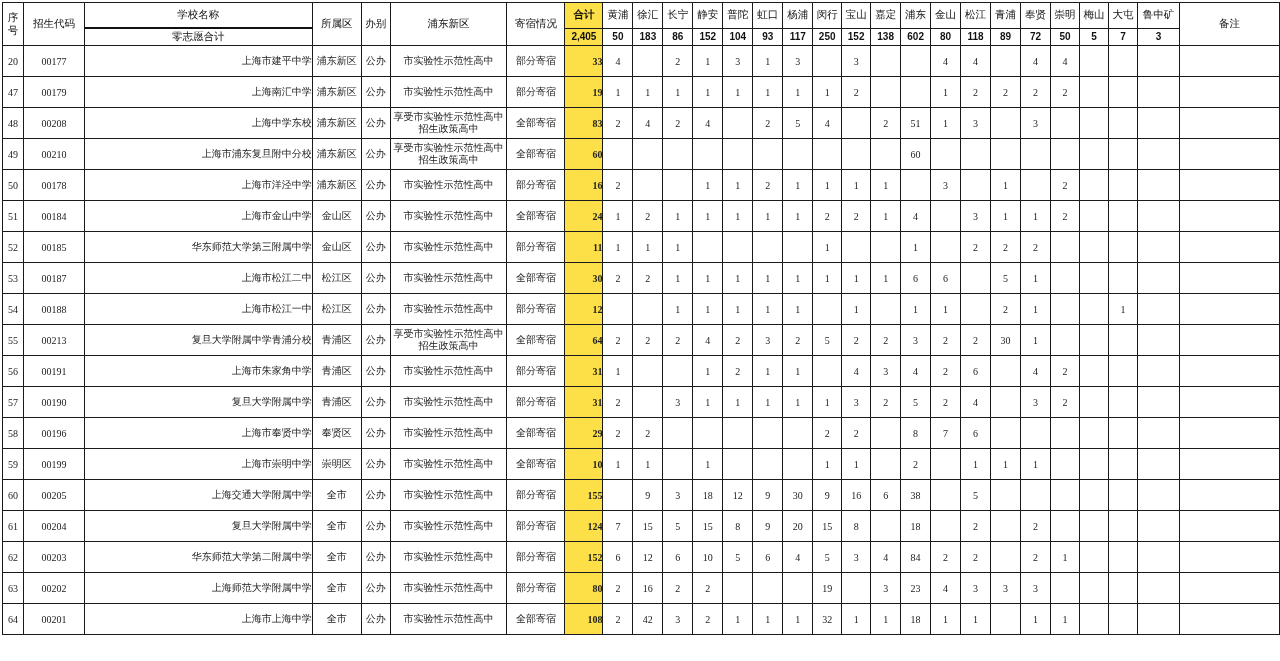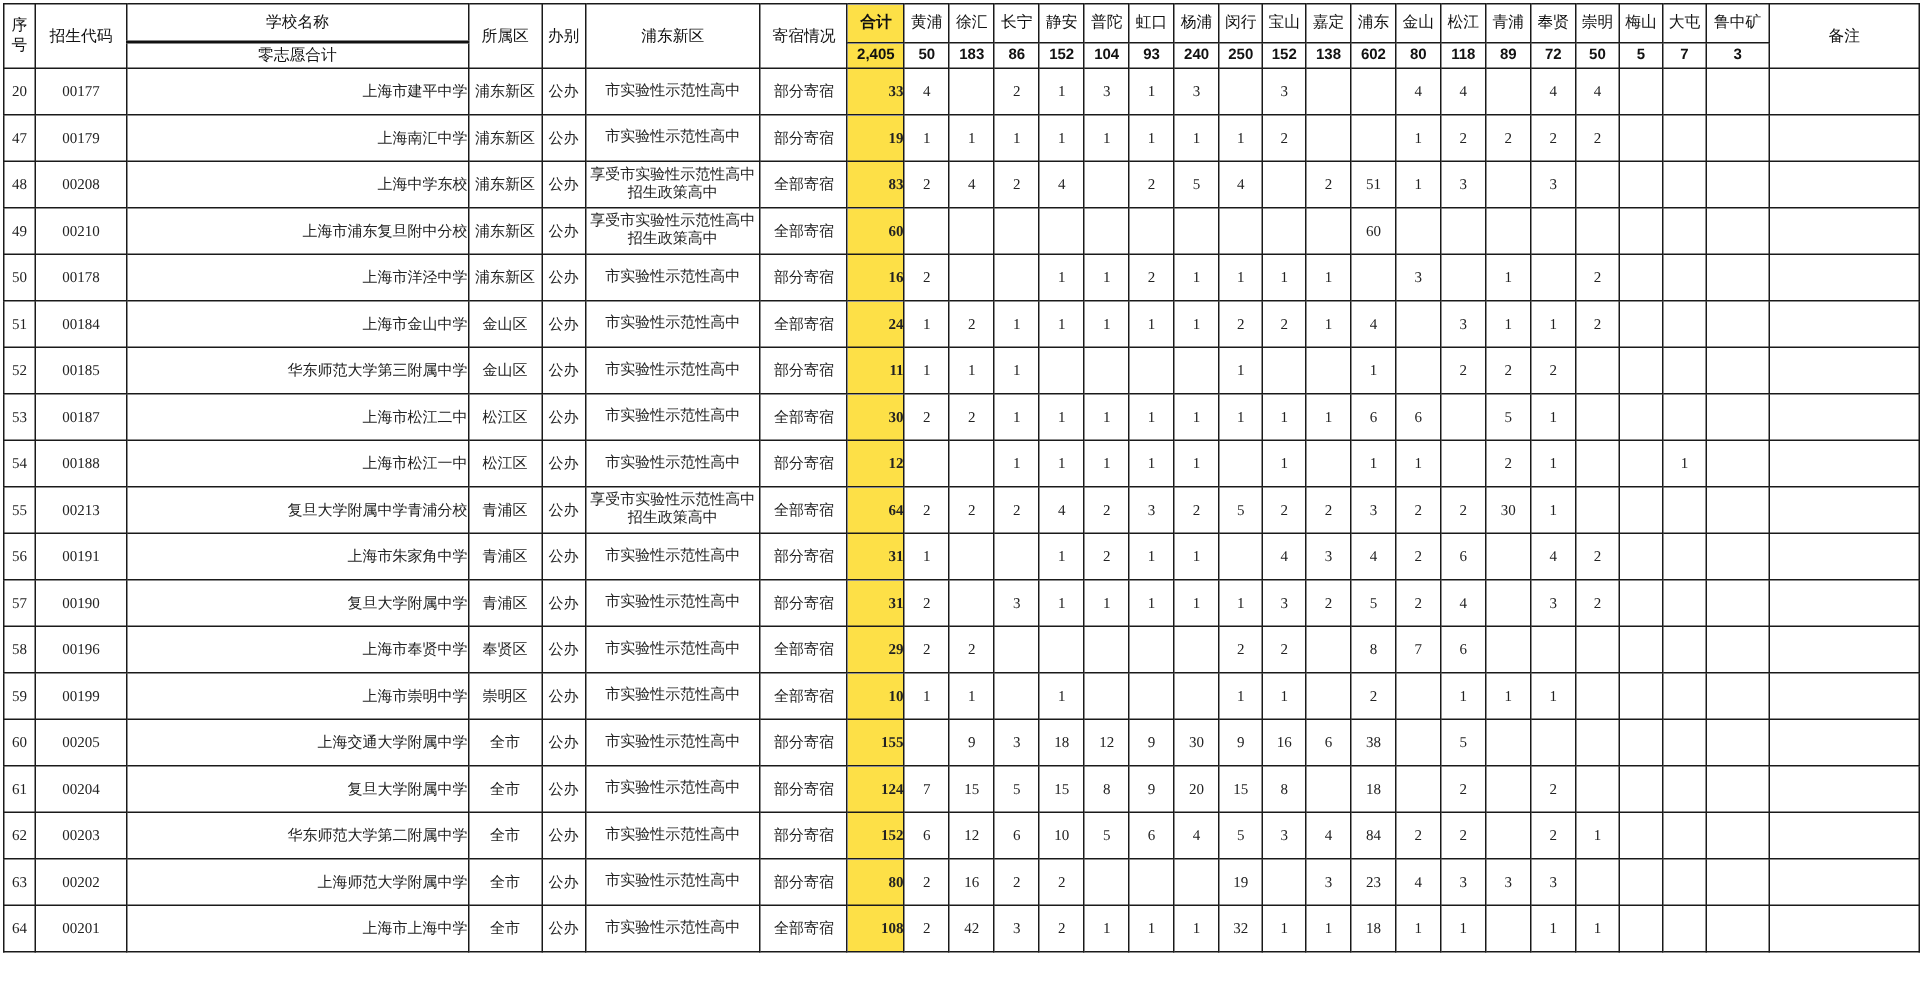--- a/index.html
+++ b/index.html
@@ -89,21 +89,21 @@
         </tr>
         <tr class="h2">
           <th>零志愿合计</th>
           <th class="total num">2,405</th>
           <th class="num">50</th>
           <th class="num">183</th>
           <th class="num">86</th>
           <th class="num">152</th>
           <th class="num">104</th>
           <th class="num">93</th>
-          <th class="num">240</th>
+          <th class="num">117</th>
           <th class="num">250</th>
           <th class="num">152</th>
           <th class="num">138</th>
           <th class="num">602</th>
           <th class="num">80</th>
           <th class="num">118</th>
           <th class="num">89</th>
           <th class="num">72</th>
           <th class="num">50</th>
           <th class="num">5</th>

